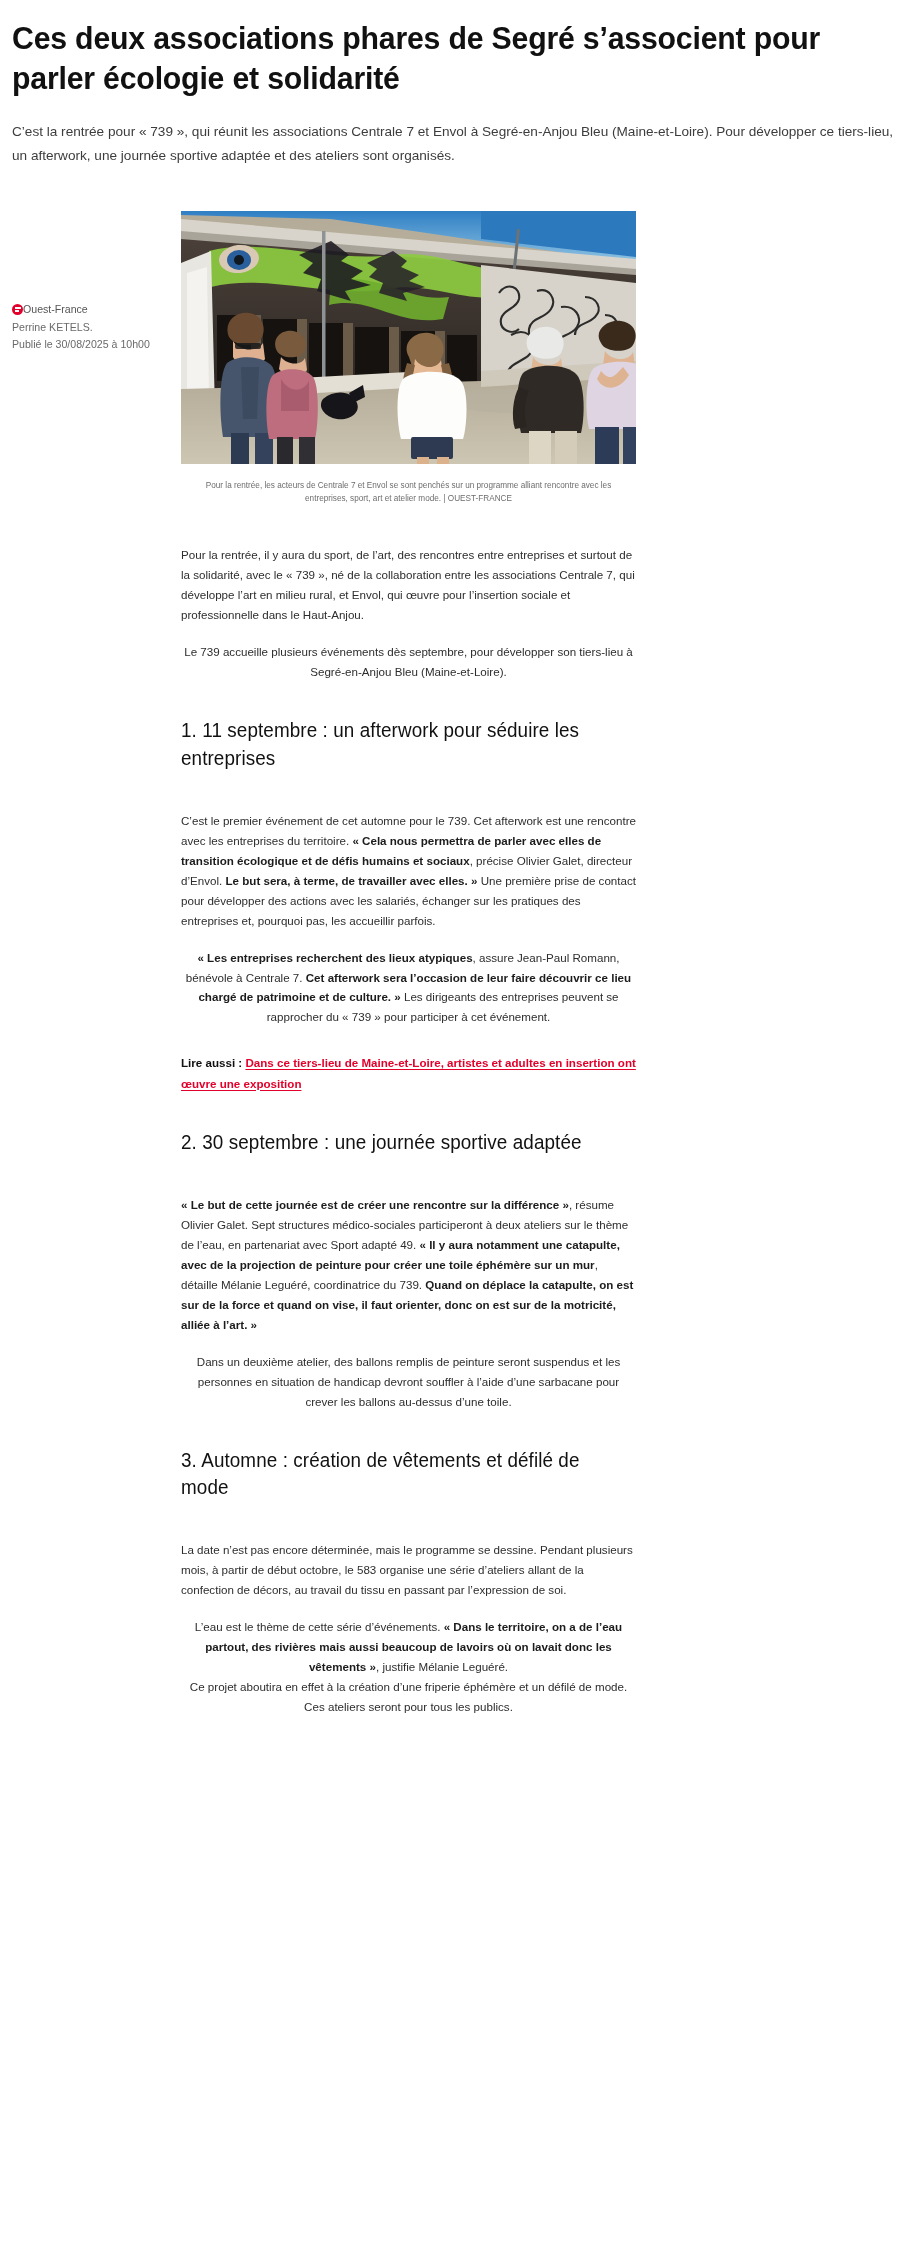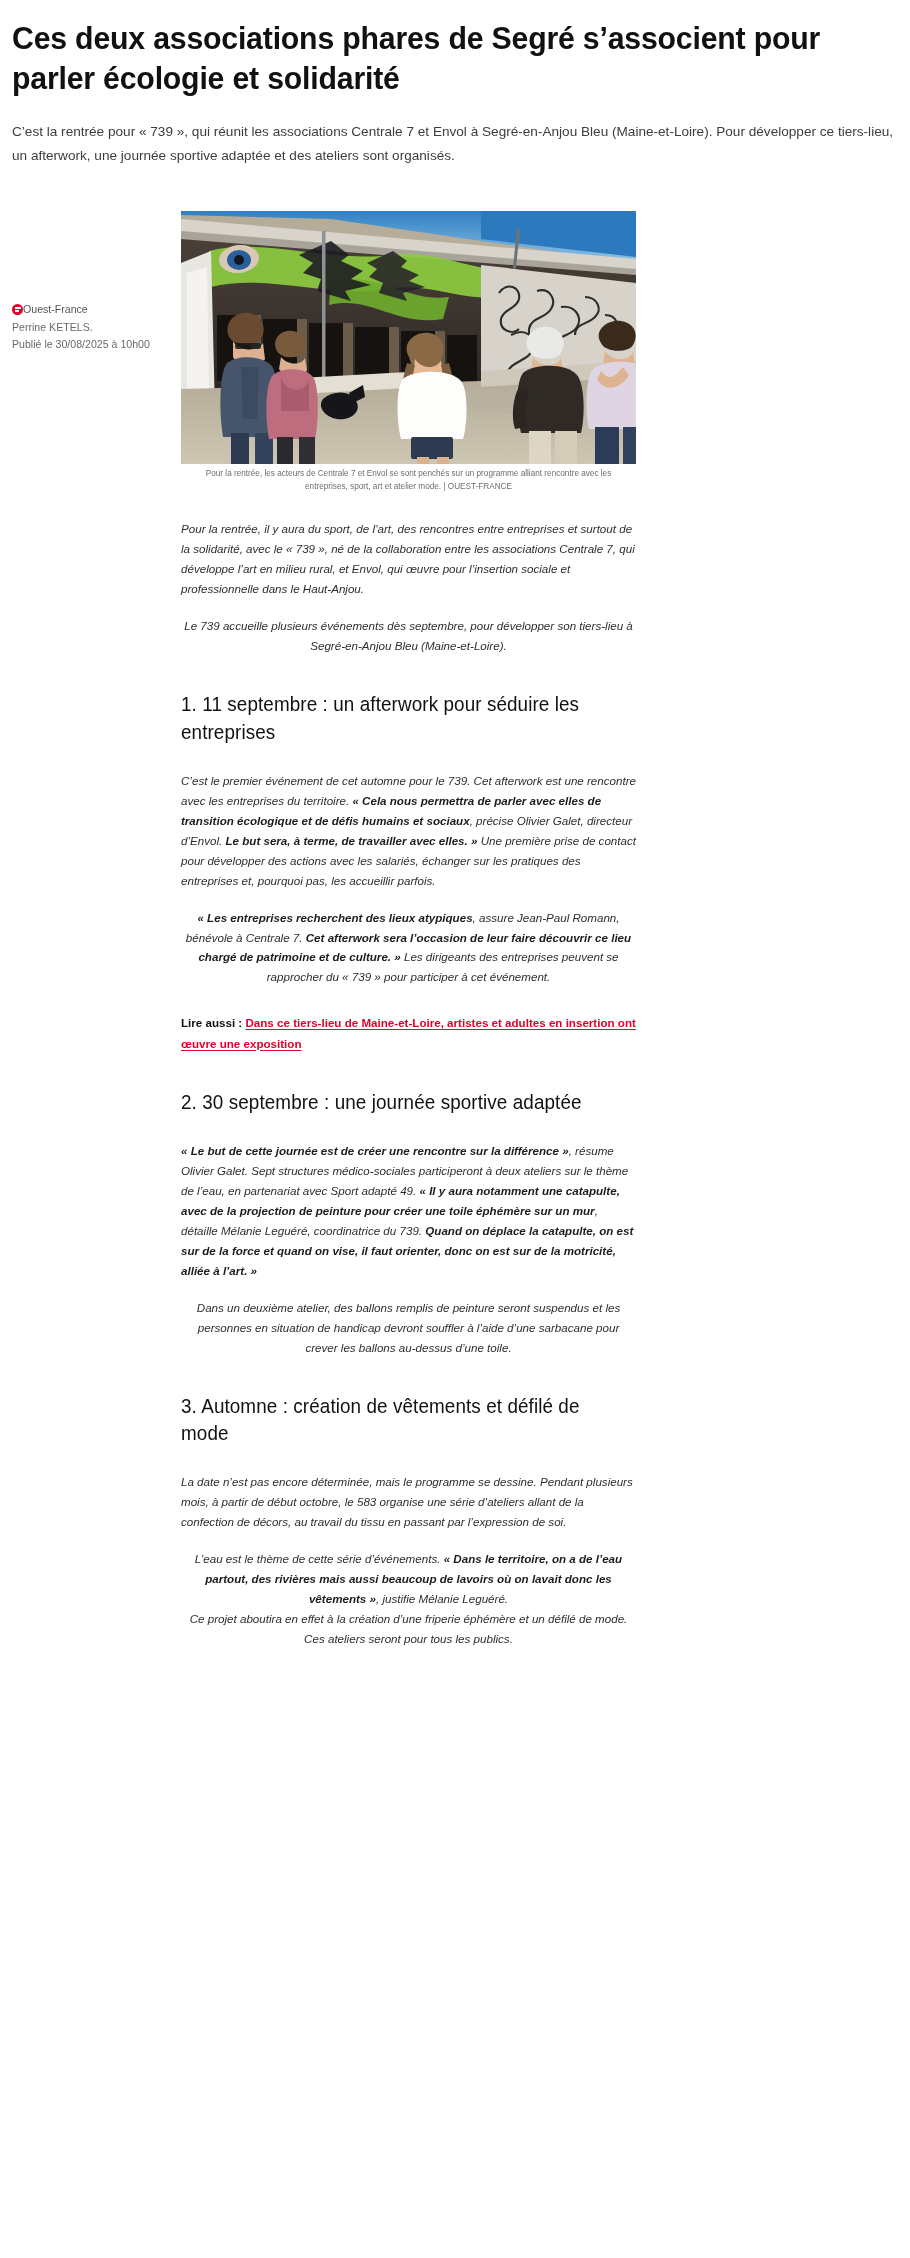--- a/index.html
+++ b/index.html
@@ -93,30 +93,30 @@
   figure.photo { margin: 0; padding: 0; }
   .photo-frame {
     width: 455px;
     height: 253px;
     overflow: hidden;
     position: relative;
     background: #8a8577;
   }
   .photo-frame svg { display: block; }
   figcaption {
-    margin-top: 4px;
+    margin-top: 16px;
     font-size: 8.2px;
     line-height: 1.55;
     color: #6d6d6d;
     text-align: center;
     padding: 0 22px;
   }
 
   
-  .body-text { margin-top: 26px; font-style: italic; }
+  .body-text { margin-top: 40px; }
   .body-text p {
     margin: 0 0 17px 0;
     font-size: 11.6px;
     line-height: 1.72;
     color: #2d2d2d;
   }
   .body-text p:last-child { margin-bottom: 0; text-align: center; }
   .body-text p b, .body-text p strong { font-weight: bold; color: #1c1c1c; }
 
   

